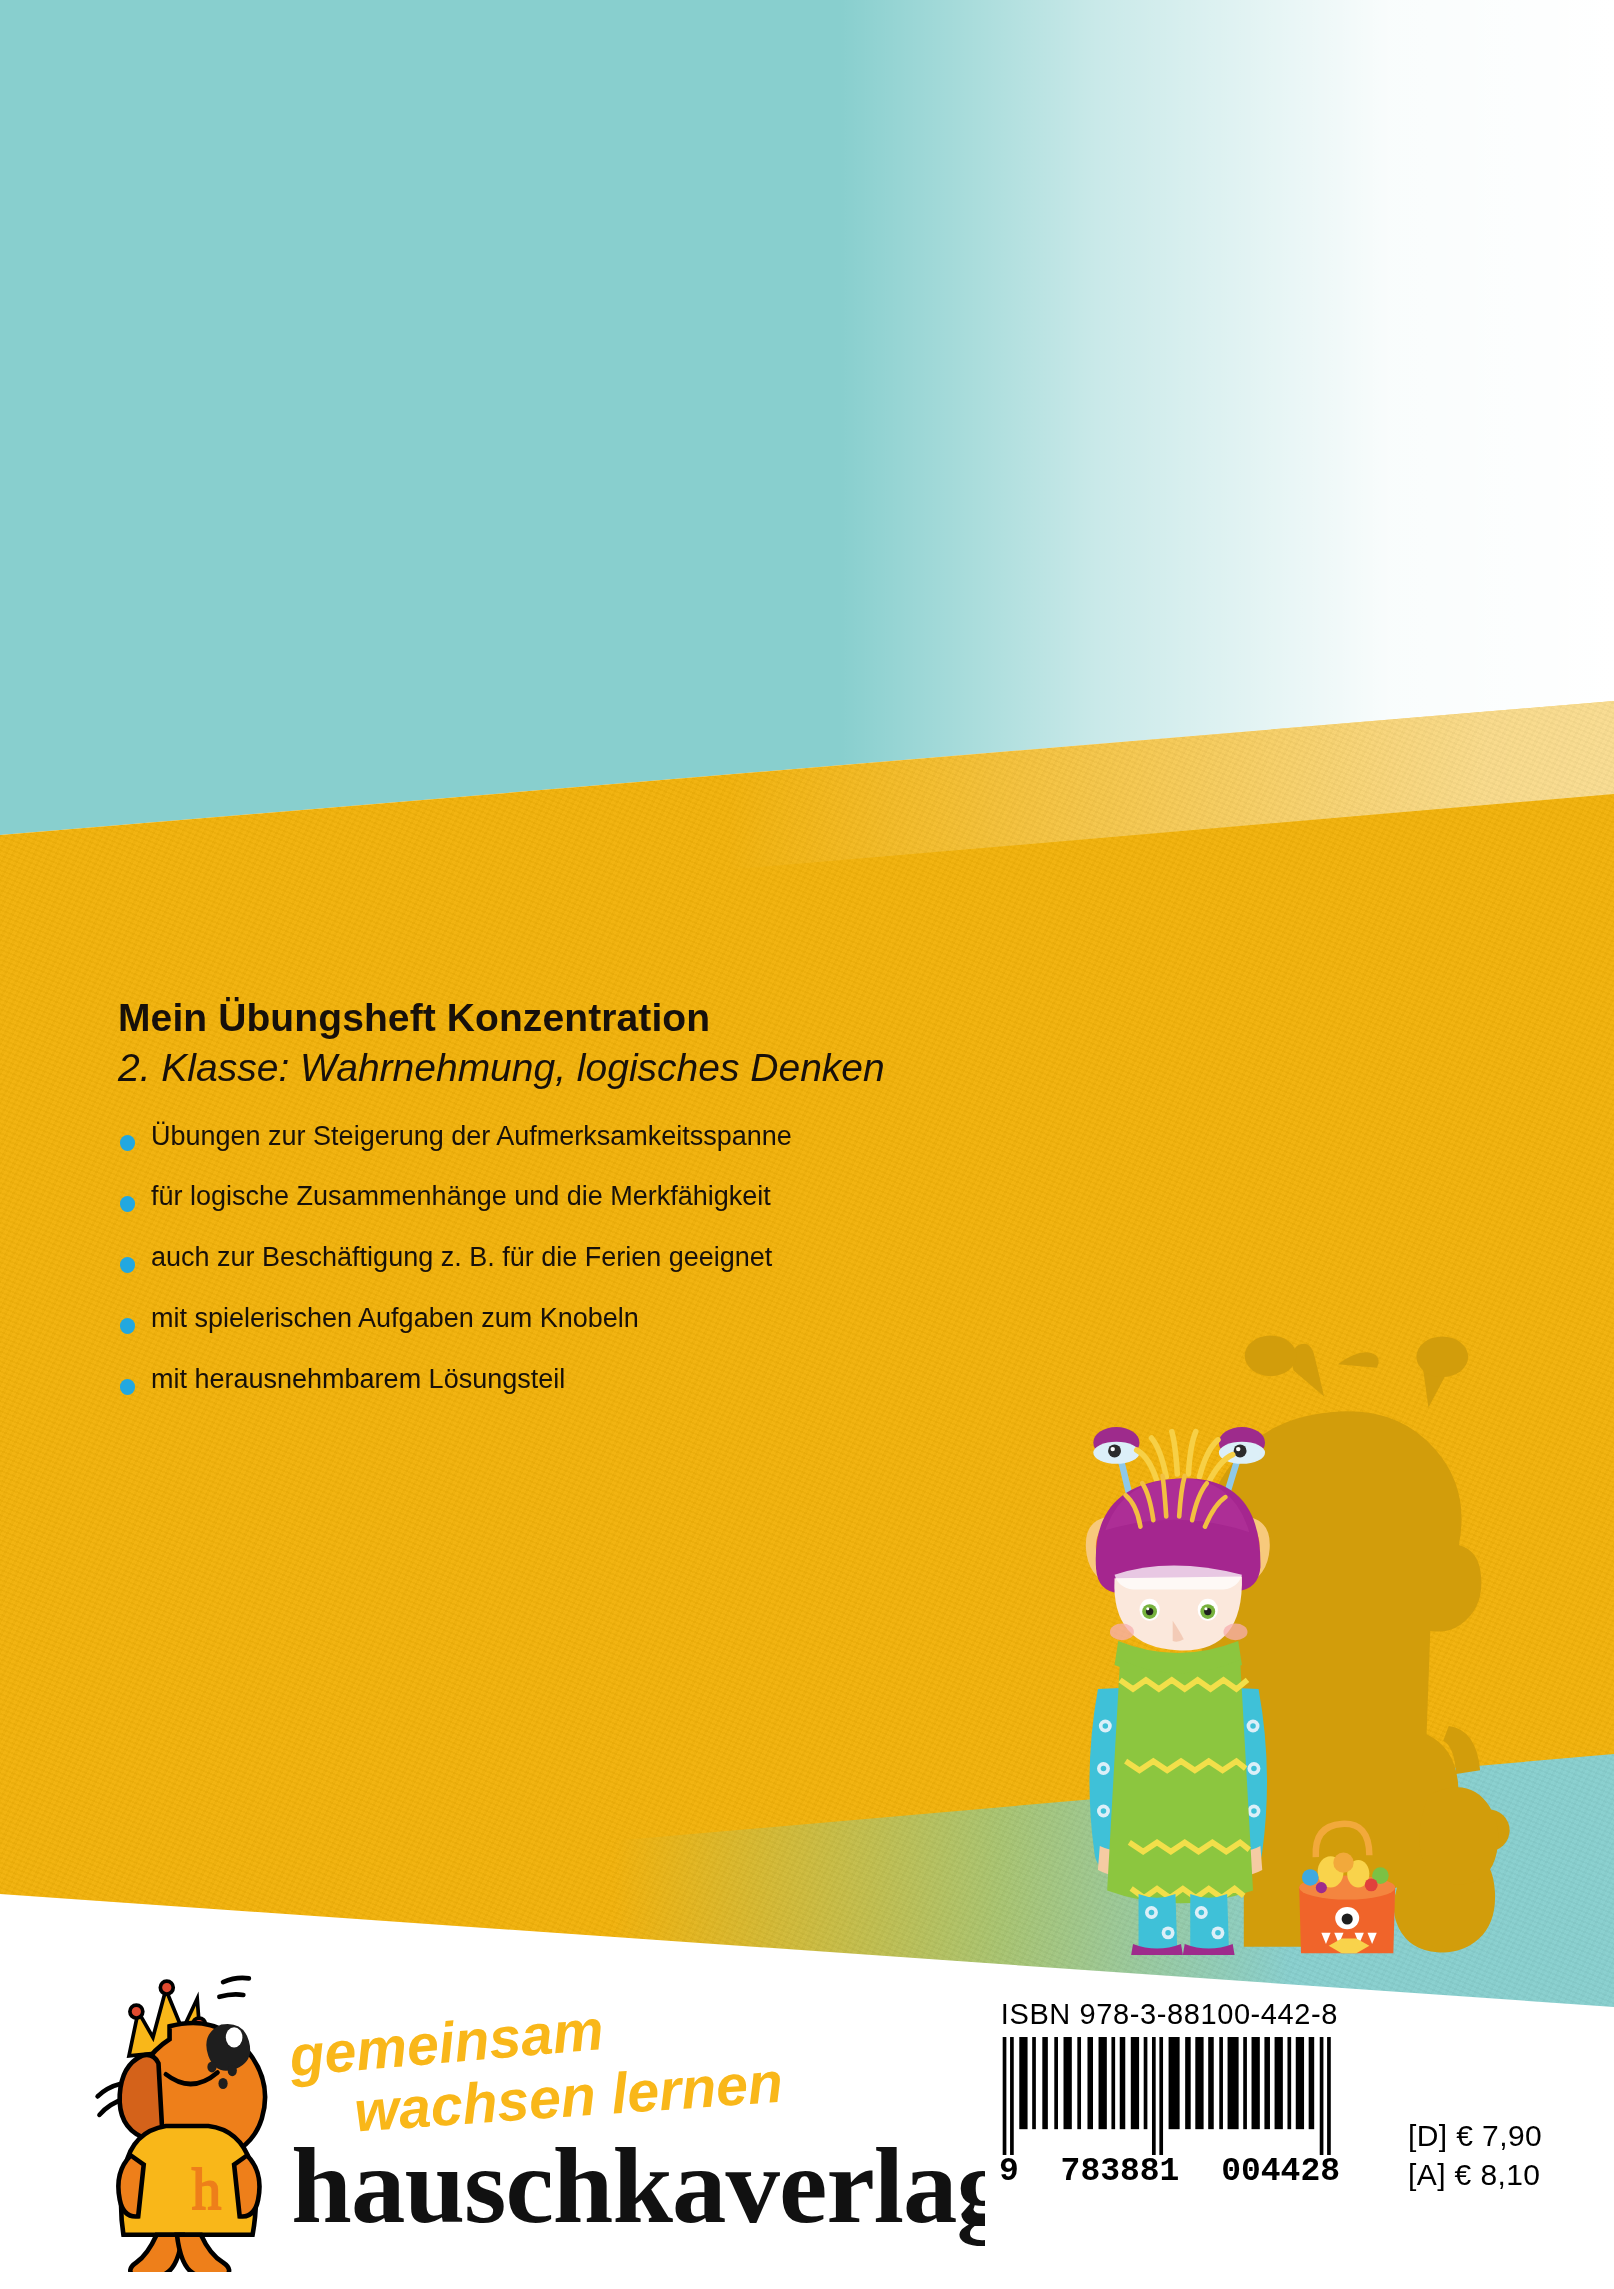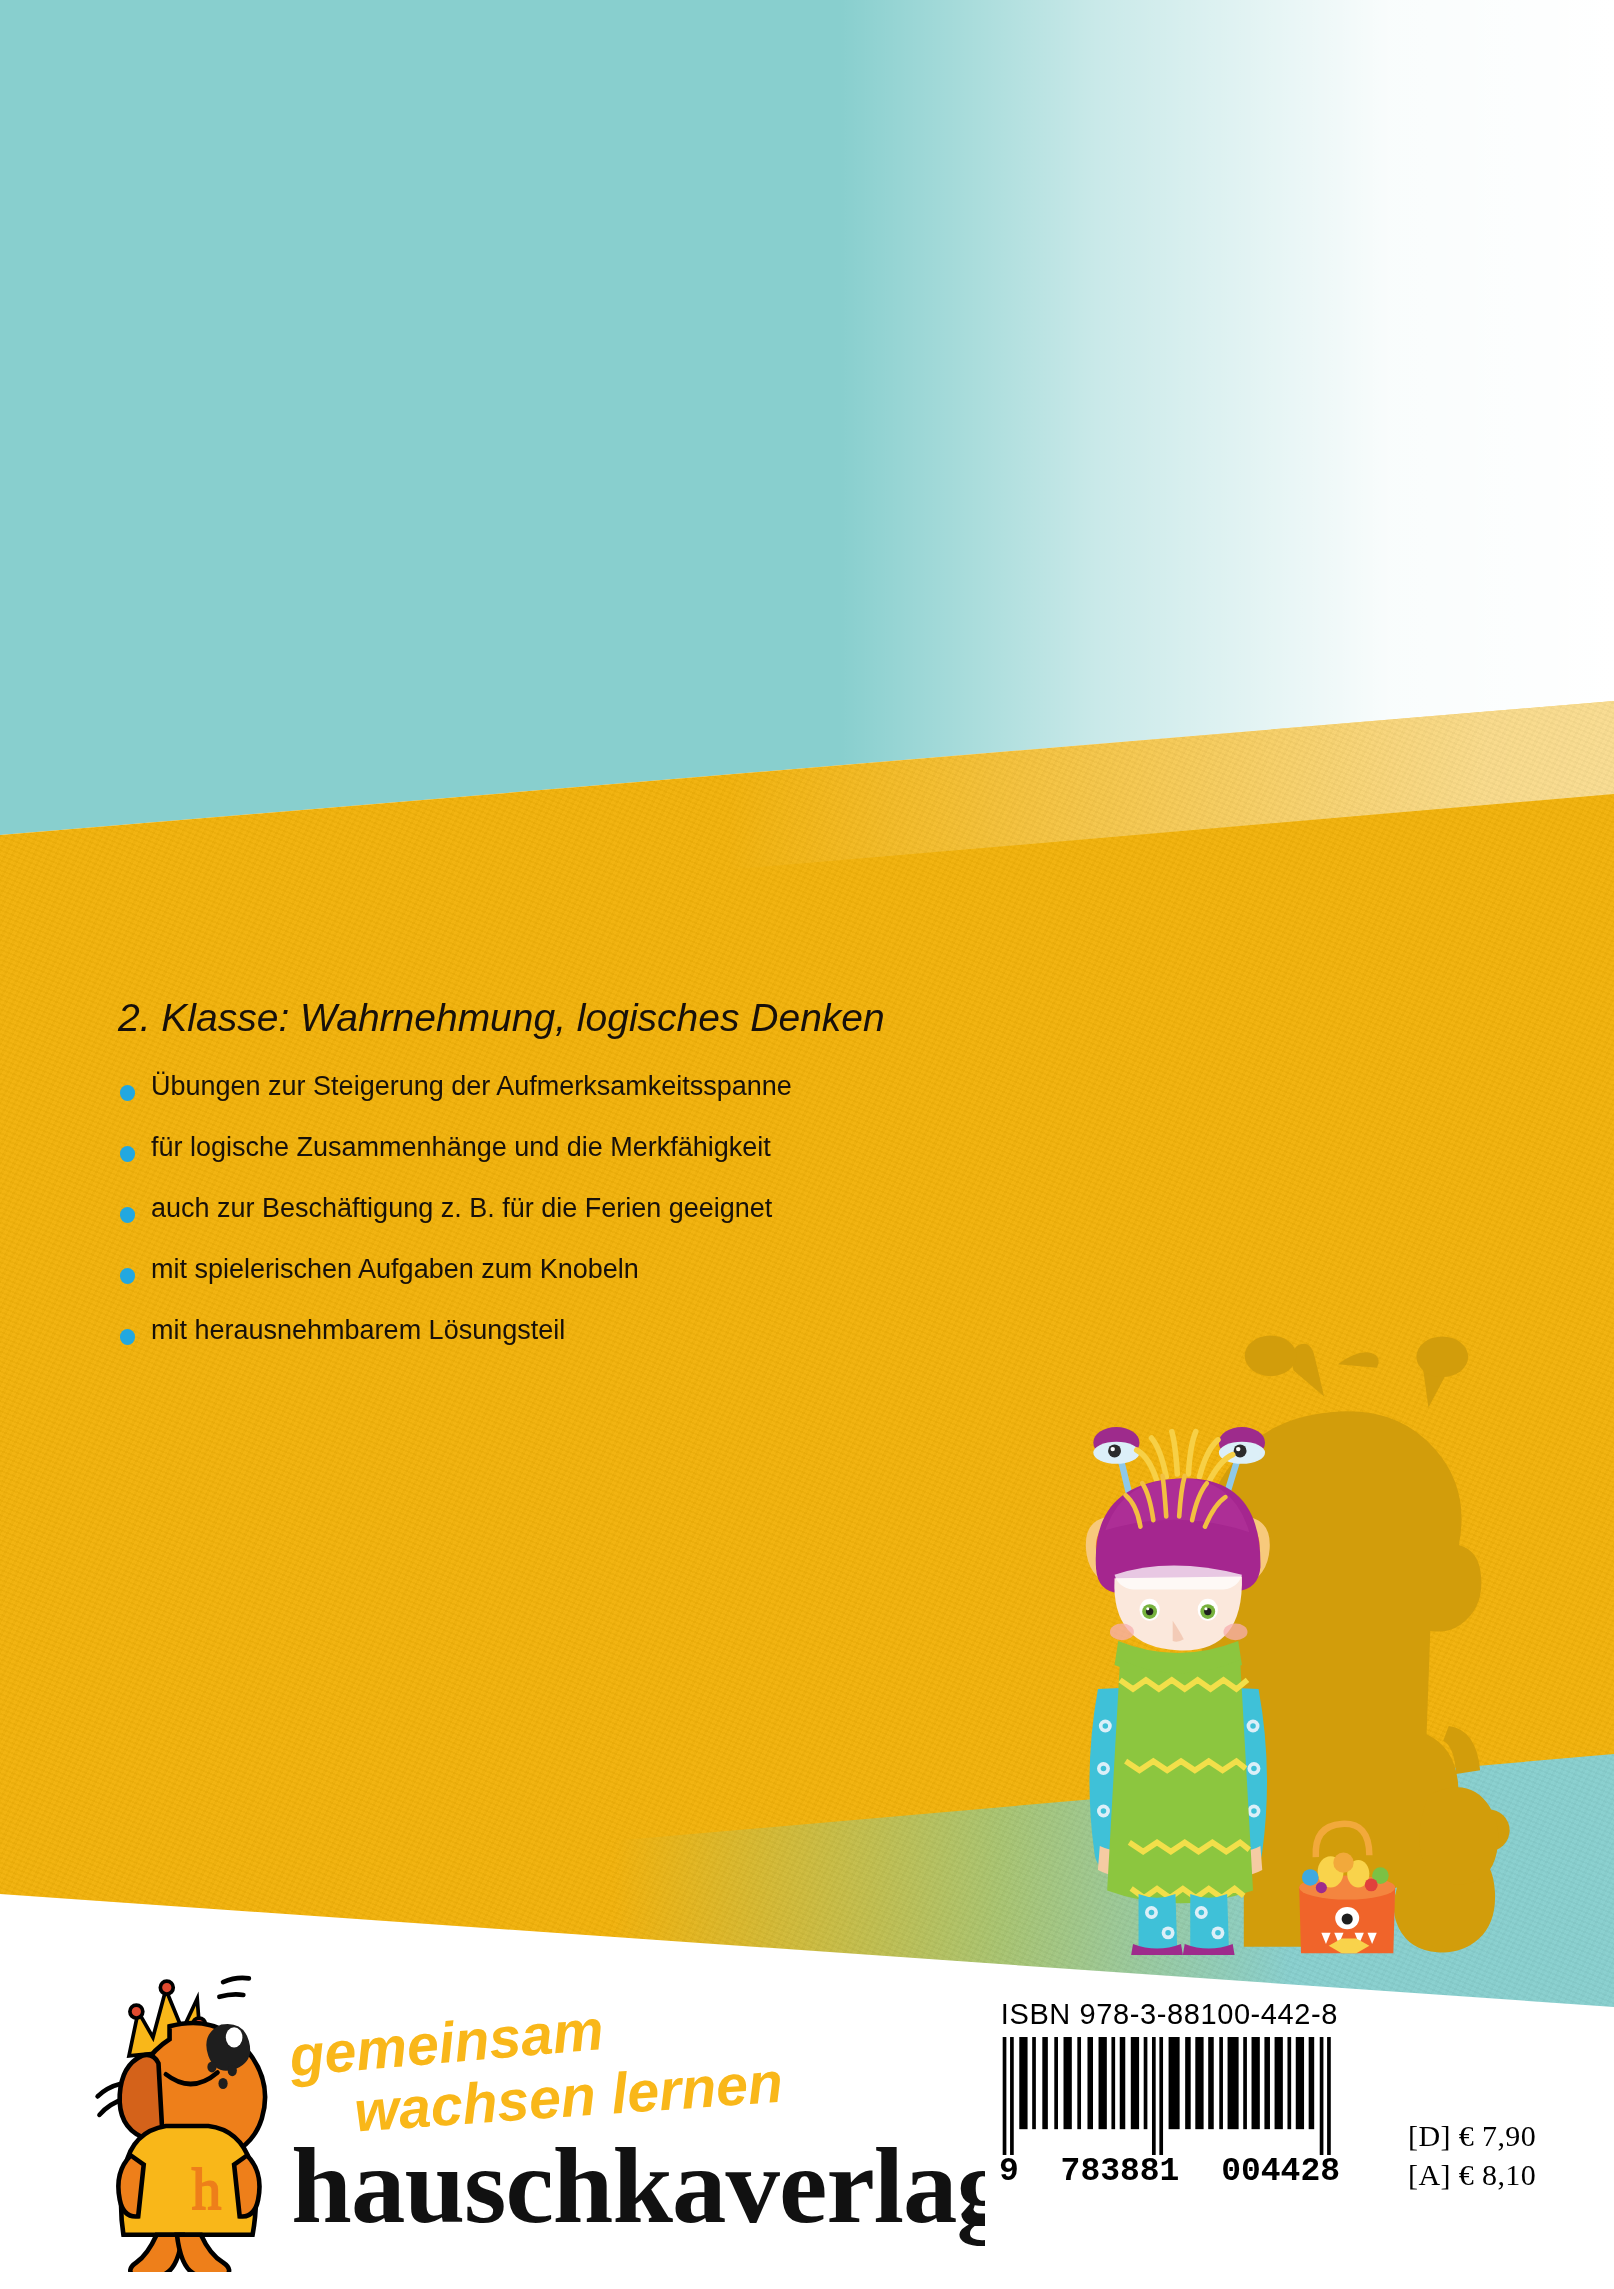--- a/index.html
+++ b/index.html
@@ -147,21 +147,21 @@
     color:#000;
   }
   #prices{
     margin-left:68px;
     padding-top:79px;
     font-size:30px;
     line-height:1.33;
     color:#000;
     letter-spacing:0.4px;
   }
-  #prices div{white-space:nowrap;font-family:Liberation Serif, serif;}
+  #prices div{white-space:nowrap;}
 </style>
 </head>
 <body>
 
 <div id="cover">
 
   <div class="band teal-top"></div>
   <div class="band white-wedge"></div>
   <div class="band yellow-main"></div>
   <div class="band yellow-sheen"></div>
@@ -336,20 +336,21 @@
             <path d="M318 694 l10 0 l-5 12 z"></path>
             <path d="M332 694 l10 0 l-5 12 z"></path>
           </g>
           <path d="M290 708 l14 -8 l16 0 l14 8 l-14 8 l-16 0 z" fill="#F9D34B"></path>
         </g>
       </g>
     </svg>
   </div>
 
   <div id="copy">
+    <div class="blurb-title">Mein Übungsheft Konzentration</div>
     <div class="blurb-sub">2. Klasse: Wahrnehmung, logisches Denken</div>
     <ul class="blurb-list">
       <li>
         <span class="bullet"></span>
         <span>Übungen zur Steigerung der Aufmerksamkeitsspanne</span>
       </li>
       <li>
         <span class="bullet"></span>
         <span class="l2">für logische Zusammenhänge und die Merkfähigkeit</span>
       </li>

